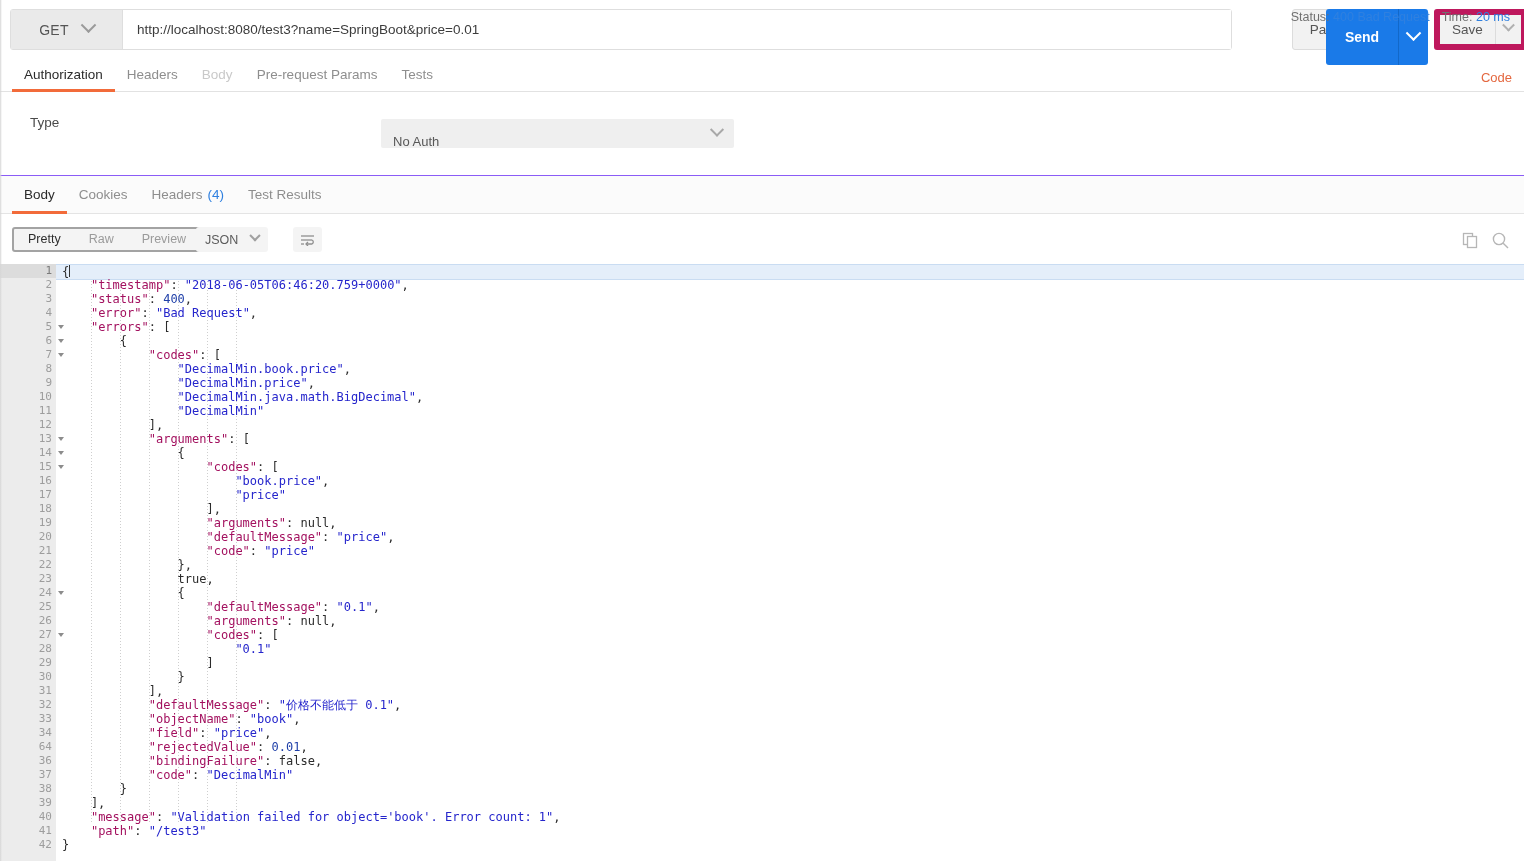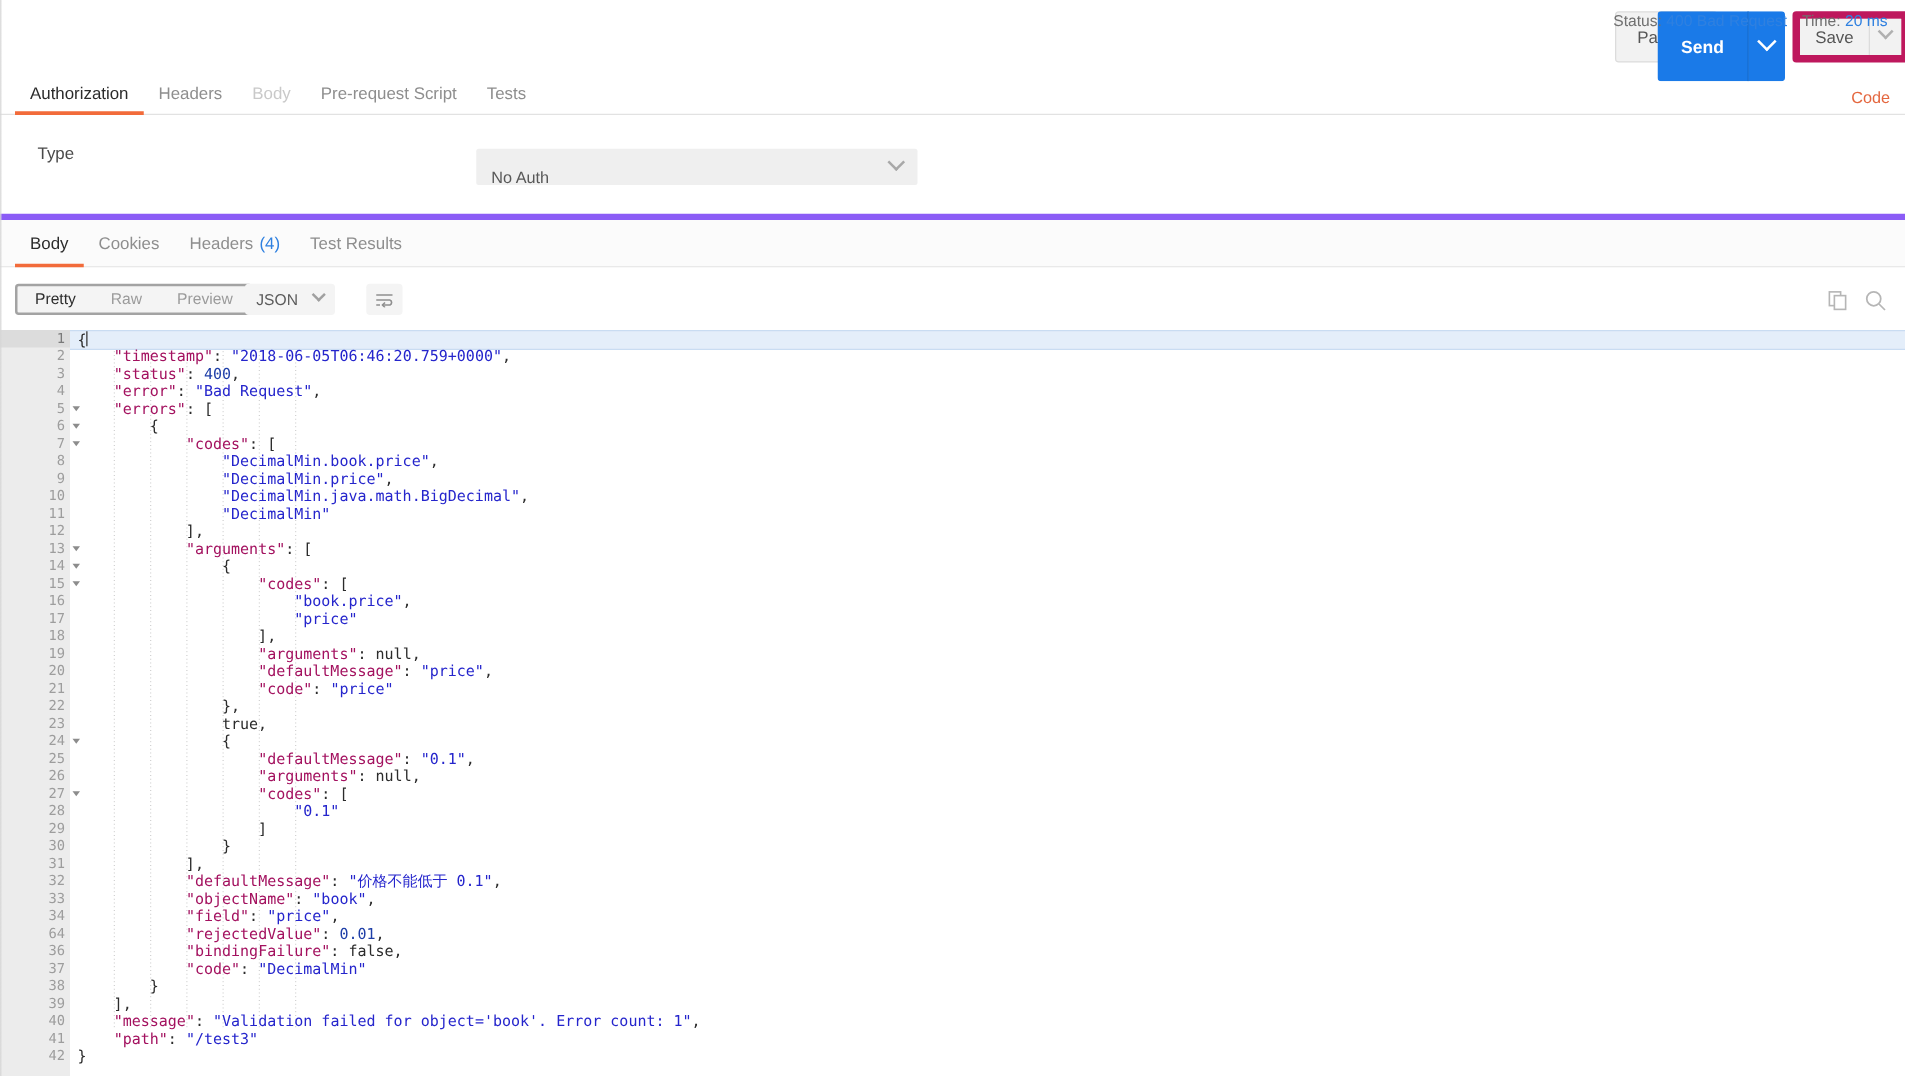--- a/index.html
+++ b/index.html
@@ -99,21 +99,21 @@
   }
   .tab.disabled { color: #c9c9c9; }
   .code-link {
     position: absolute; right: 12px; bottom: 6px;
     font-size: 13px; color: #e4673f; cursor: pointer;
   }
 
   
   .auth-panel {
     position: absolute; left: 0; top: 92px; width: 1524px; height: 84px;
-    background: #fff; border-bottom: 5px solid #8b5cf6;
+    background: #fff; border-bottom: 1px solid #8b5cf6;
   }
   .auth-type-label {
     position: absolute; left: 30px; top: 23px;
     font-size: 13.5px; color: #4a4a4a;
   }
   .auth-select {
     position: absolute; left: 381px; top: 119px;
     width: 353px; height: 29px; background: #efefef;
     border-radius: 2px; display: flex; align-items: center;
     padding: 0 12px; cursor: pointer;
@@ -217,20 +217,27 @@
   .edge {
     position: absolute; left: 0; top: 0; width: 2px; height: 861px;
     background: linear-gradient(to right, #d6d6d6, rgba(255,255,255,0));
     pointer-events: none;
   }
 </style>
 </head>
 <body>
 
 <div class="req-bar">
+  <div class="url-group">
+    <div class="method-select">
+      <span>GET</span>
+      <span class="chev thin"></span>
+    </div>
+    <input class="url-input" readonly="" value="http://localhost:8080/test3?name=SpringBoot&amp;price=0.01" style="">
+  </div>
   <div class="params-btn">
     <span>Params</span>
   </div>
   <div class="send-group">
     <div class="send-btn">
       <span>Send</span>
     </div>
     <div class="send-caret">
       <span class="chev thin"></span>
     </div>
@@ -250,21 +257,21 @@
     <div class="tab active">
       <span>Authorization</span>
     </div>
     <div class="tab">
       <span>Headers</span>
     </div>
     <div class="tab disabled">
       <span>Body</span>
     </div>
     <div class="tab">
-      <span>Pre-request Script</span>
+      <span>Pre-request Params</span>
     </div>
     <div class="tab">
       <span>Tests</span>
     </div>
   </div>
 <div class="code-link" style="top:70px;">Code</div>
 
 <div class="auth-panel">
   <div class="auth-type-label">Type</div>
 </div>

